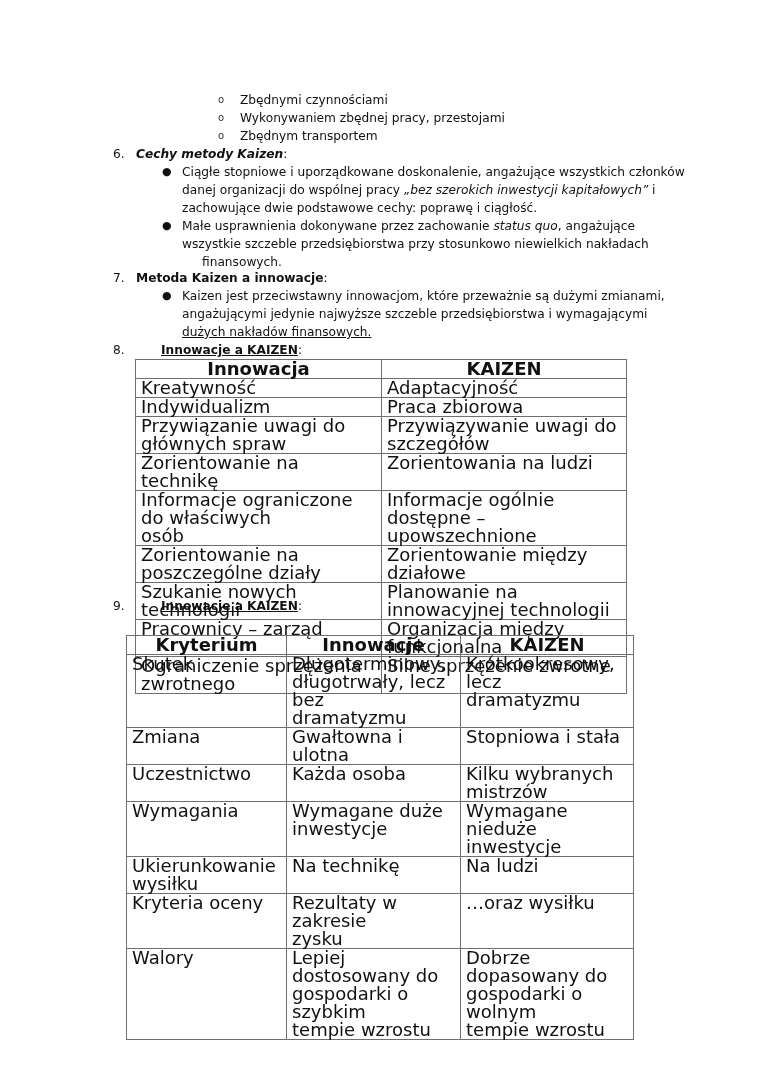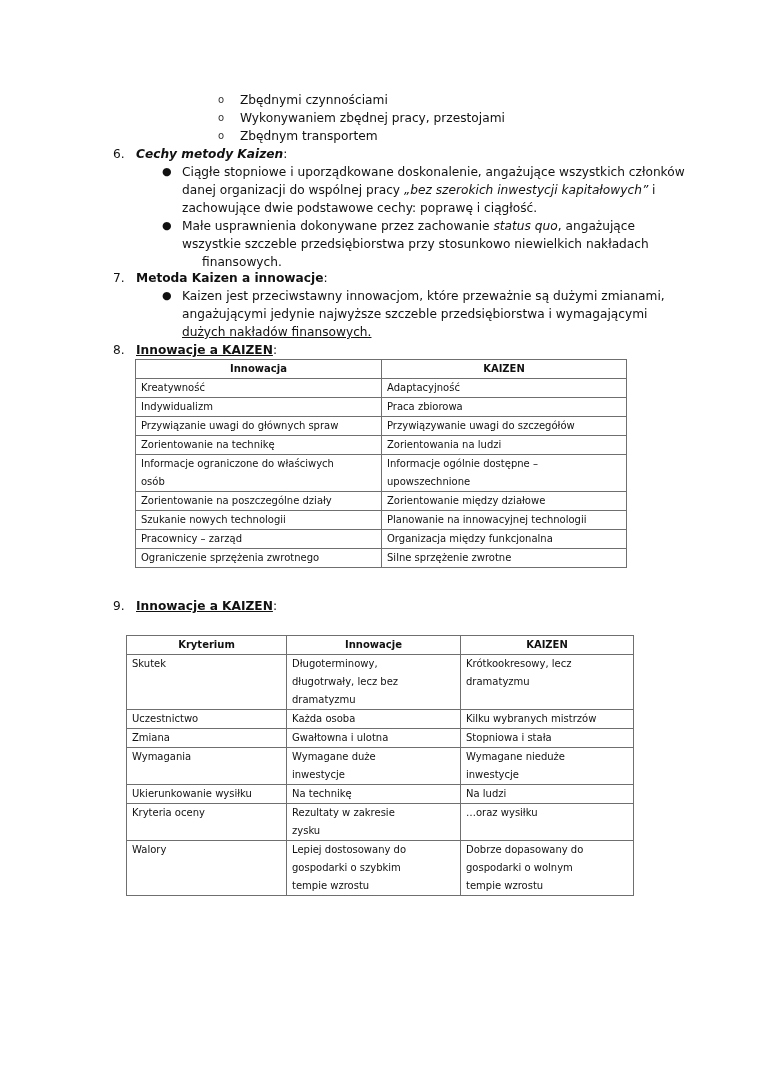--- a/index.html
+++ b/index.html
@@ -4,25 +4,25 @@
 <style>
   html, body { margin: 0; padding: 0; background: #ffffff; }
   body { width: 760px; height: 1075px; position: relative; overflow: hidden;
          font-family: "DejaVu Sans", sans-serif; color: #111; font-size: 12.2px; }
   .page { position: absolute; left: 0; top: 0; width: 760px; height: 1075px; }
   .line { position: absolute; white-space: nowrap; line-height: 18px; }
   .sub-bullet { position: absolute; font-size: 10px; line-height: 18px; color: #333; }
   .bullet { position: absolute; font-size: 11px; line-height: 18px; }
   .num { position: absolute; line-height: 18px; }
   .b { font-weight: bold; }
-  .u { text-decoration: underline; }
+  .u { text-decoration: underline; margin-left: 25px; }
   .i { font-style: italic; margin-top: 16px; }
   table { position: absolute; border-collapse: collapse; table-layout: fixed; }
   td, th { border: 1px solid #6f6f6f; padding: 0 5px; vertical-align: top;
-           line-height: 18px; font-size: 10px; font-weight: normal; text-align: left; }
+           line-height: 18px; font-size: 18px; font-weight: normal; text-align: left; }
   th { font-weight: bold; text-align: center; }
   .cell-text { white-space: pre-line; }
 </style>
 </head>
 <body>
 
 <div class="page">
 
   <span class="sub-bullet" style="left:218px; top:91px;">o</span>
   <span class="line" style="left:240px; top:91px;">Zbędnymi czynnościami</span>
@@ -123,28 +123,28 @@
     </tr>
     <tr>
       <td class="cell-text">Skutek</td>
       <td class="cell-text">Długoterminowy,
 długotrwały, lecz bez
 dramatyzmu</td>
       <td class="cell-text">Krótkookresowy, lecz
 dramatyzmu</td>
     </tr>
     <tr>
+      <td class="cell-text">Zmiana</td>
+      <td class="cell-text">Gwałtowna i ulotna</td>
+      <td class="cell-text">Stopniowa i stała</td>
+    </tr>
+    <tr>
       <td class="cell-text">Uczestnictwo</td>
       <td class="cell-text">Każda osoba</td>
       <td class="cell-text">Kilku wybranych mistrzów</td>
-    </tr>
-    <tr>
-      <td class="cell-text">Zmiana</td>
-      <td class="cell-text">Gwałtowna i ulotna</td>
-      <td class="cell-text">Stopniowa i stała</td>
     </tr>
     <tr>
       <td class="cell-text">Wymagania</td>
       <td class="cell-text">Wymagane duże
 inwestycje</td>
       <td class="cell-text">Wymagane nieduże
 inwestycje</td>
     </tr>
     <tr>
       <td class="cell-text">Ukierunkowanie wysiłku</td>

